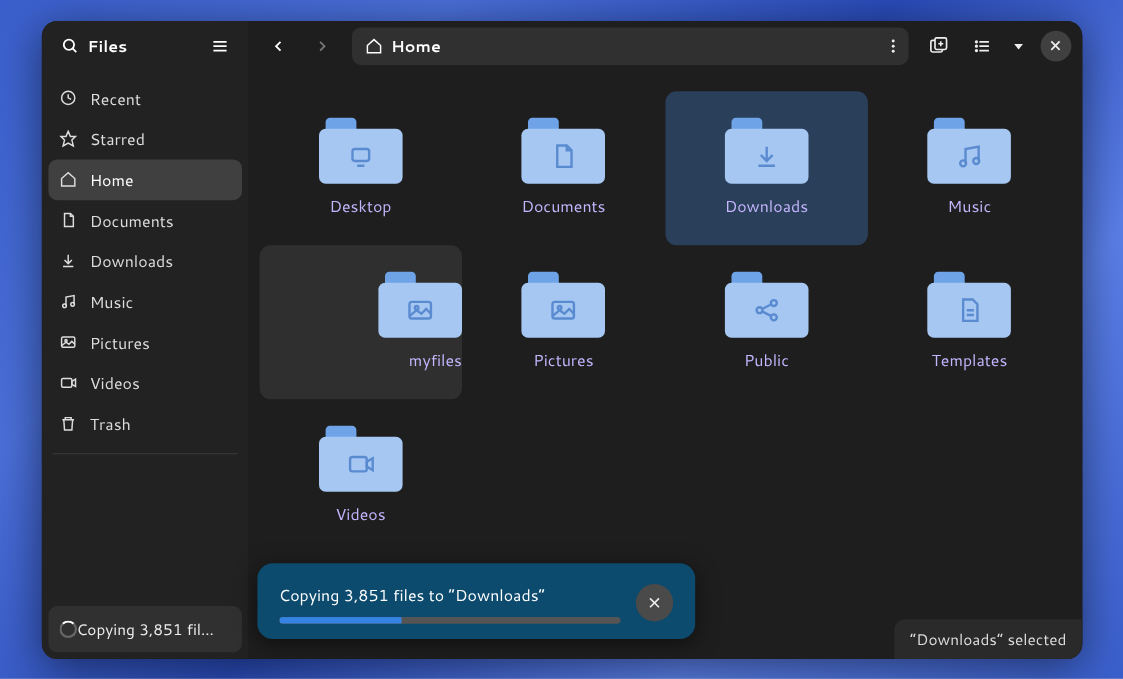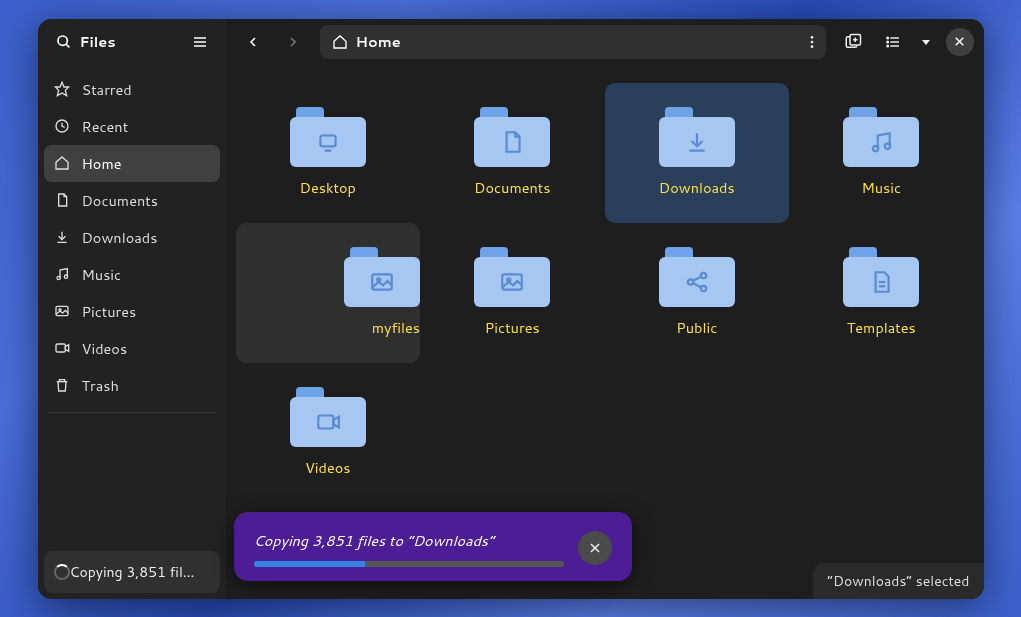--- a/index.html
+++ b/index.html
@@ -34,28 +34,28 @@
   .tbtn { width:34px; height:34px; display:flex; align-items:center; justify-content:center; border-radius:6px; color:#eee; }
   .tbtn.dim { color:#777; }
   .pathbar { flex:1; height:34px; background:#303030; border-radius:8px; display:flex; align-items:center; padding:0 6px 0 12px; gap:8px; color:#fff; font-size:14.5px; font-weight:600; margin:0 4px; }
   .pathbar .spacer { flex:1; }
   .close-btn { width:28px; height:28px; background:#404040; border-radius:50%; display:flex; align-items:center; justify-content:center; color:#eee; margin-left:4px;}
   .content { flex:1; padding:18px 10px 10px 10px; overflow:auto; }
   .grid { display:grid; grid-template-columns:repeat(4, 1fr); gap:0; }
   .cell { display:flex; flex-direction:column; align-items:center; justify-content:center; height:140px; border-radius:10px; gap:10px; }
   .cell.sel { background:#2a3f5a; }
   .cell.hov { background:#2f2f2f;align-items:flex-end; }
-  .cell .label { color:#fde047; font-size:14.5px; }
+  .cell .label { color:#c4b5fd; font-size:14.5px; }
   .folder-ic { width:76px; height:60px; position:relative; }
   .folder-tab { position:absolute; top:0; left:6px; width:28px; height:12px; background:#6fa3e8; border-radius:4px 4px 0 0; }
   .folder-body { position:absolute; bottom:0; left:0; right:0; height:50px; background:#a5c7f2; border-radius:6px; display:flex; align-items:center; justify-content:center; }
   .folder-body svg { color:#5a8bd0; }
 
   
-  .popover { position:absolute; left:196px; bottom:18px; width:398px; background:#4c1d95; border-radius:14px; padding:18px 20px 14px 20px; box-shadow:0 4px 20px rgba(0,0,0,0.5); display:flex; gap:14px;font-style:italic; }
+  .popover { position:absolute; left:196px; bottom:18px; width:398px; background:#0c4a6e; border-radius:14px; padding:18px 20px 14px 20px; box-shadow:0 4px 20px rgba(0,0,0,0.5); display:flex; gap:14px; }
   .pop-left { flex:1; display:flex; flex-direction:column; gap:10px; }
   .pop-title { color:#fff; font-size:14.5px; }
   .prog-track { height:6px; background:#555; border-radius:3px; overflow:hidden; }
   .prog-fill { height:100%; background:#3584e4; width:27%; }
   .prog-text { color:#999; font-size:13px; }
   .pop-close { width:34px; height:34px; background:#4a4a4a; border-radius:50%; display:flex; align-items:center; justify-content:center; color:#eee; align-self:center;}
 
   
   .statusbar { position:absolute; right:0; bottom:0; background:#2a2a2a; border-top-left-radius:10px; padding:8px 14px; color:#ddd; font-size:14px; display:flex; gap:6px;}
   .statusbar .sec { color:#999; }
@@ -82,33 +82,33 @@
             <line x1="3" y1="6" x2="21" y2="6"></line>
             <line x1="3" y1="12" x2="21" y2="12"></line>
             <line x1="3" y1="18" x2="21" y2="18"></line>
           </svg>
       </div>
     </div>
     <div class="side-list" id="side-list">
         <div class="side-item">
           <span class="ic">
             <svg width="16" height="16" viewBox="0 0 24 24" fill="none" stroke="#ddd" stroke-width="2">
-              <polygon points="12,2 15,9 22,9 17,14 19,22 12,18 5,22 7,14 2,9 9,9"></polygon>
-            </svg>
-          </span>
-          <span>Starred</span>
-        </div>
-        <div class="side-item">
-          <span class="ic">
-            <svg width="16" height="16" viewBox="0 0 24 24" fill="none" stroke="#ddd" stroke-width="2">
               <circle cx="12" cy="12" r="9"></circle>
               <polyline points="12 7 12 12 16 14"></polyline>
             </svg>
           </span>
           <span>Recent</span>
+        </div>
+        <div class="side-item">
+          <span class="ic">
+            <svg width="16" height="16" viewBox="0 0 24 24" fill="none" stroke="#ddd" stroke-width="2">
+              <polygon points="12,2 15,9 22,9 17,14 19,22 12,18 5,22 7,14 2,9 9,9"></polygon>
+            </svg>
+          </span>
+          <span>Starred</span>
         </div>
         <div class="side-item active">
           <span class="ic">
             <svg width="16" height="16" viewBox="0 0 24 24" fill="none" stroke="#ddd" stroke-width="2">
               <path d="M3 11 L12 3 L21 11 V21 H3 Z"></path>
             </svg>
           </span>
           <span>Home</span>
         </div>
         <div class="side-item">

